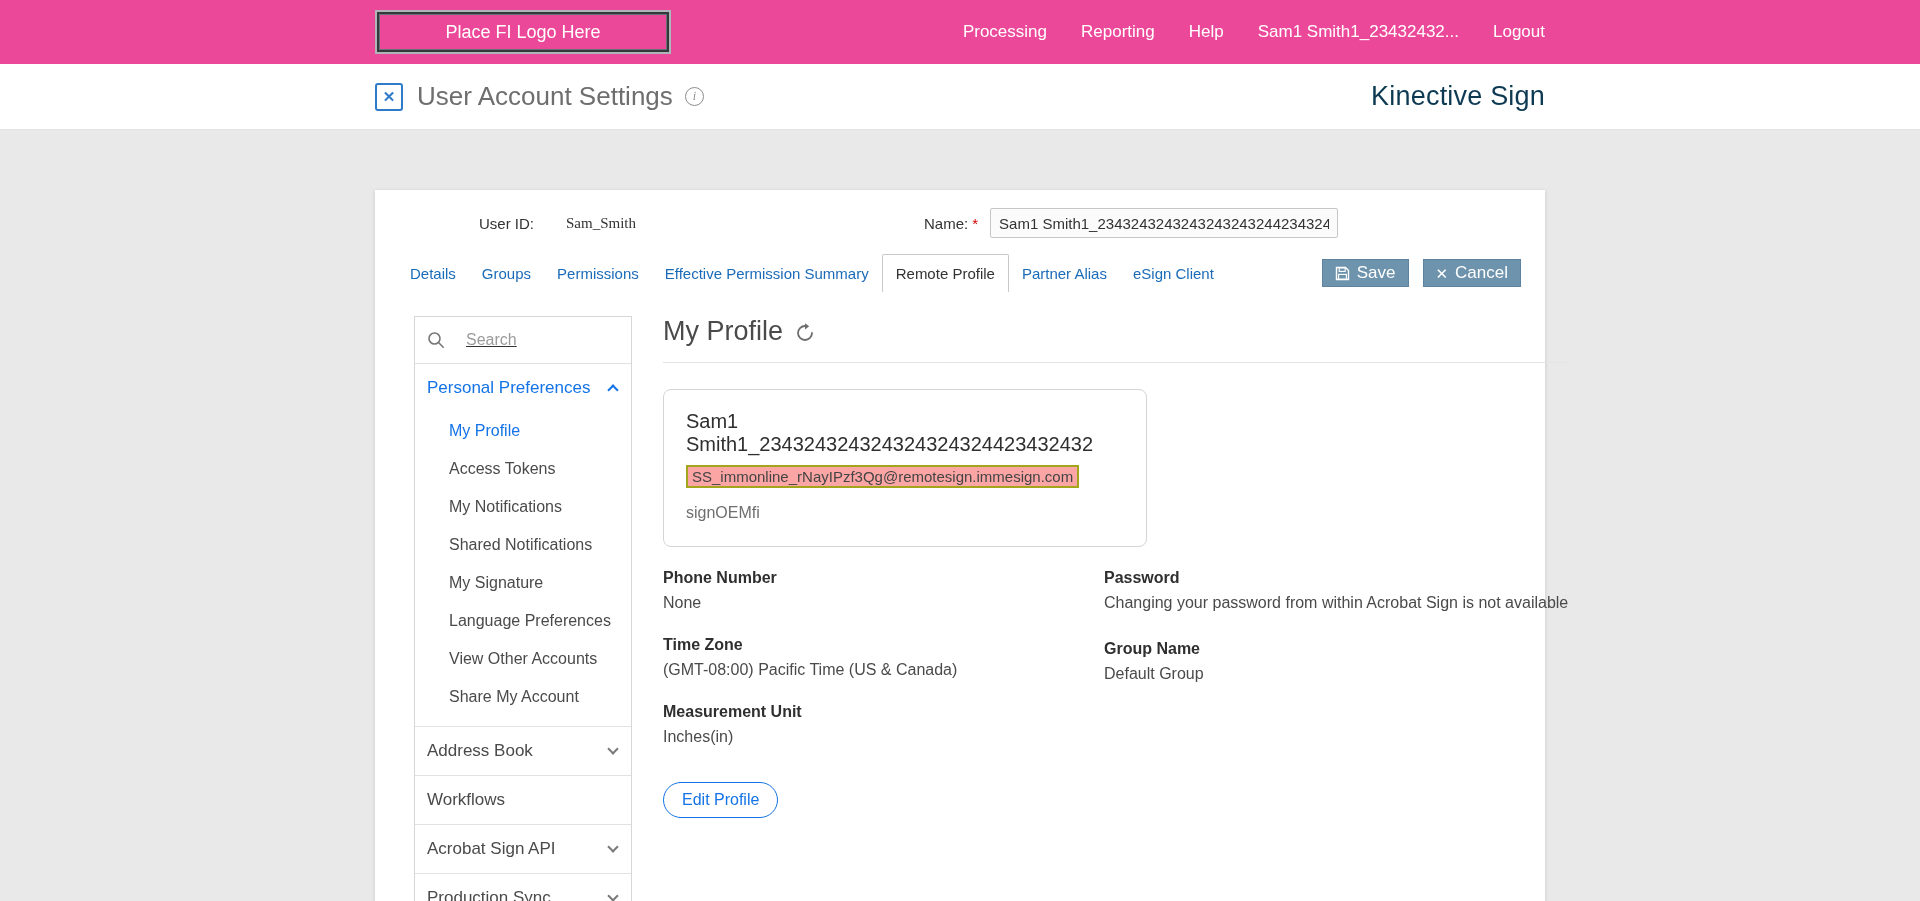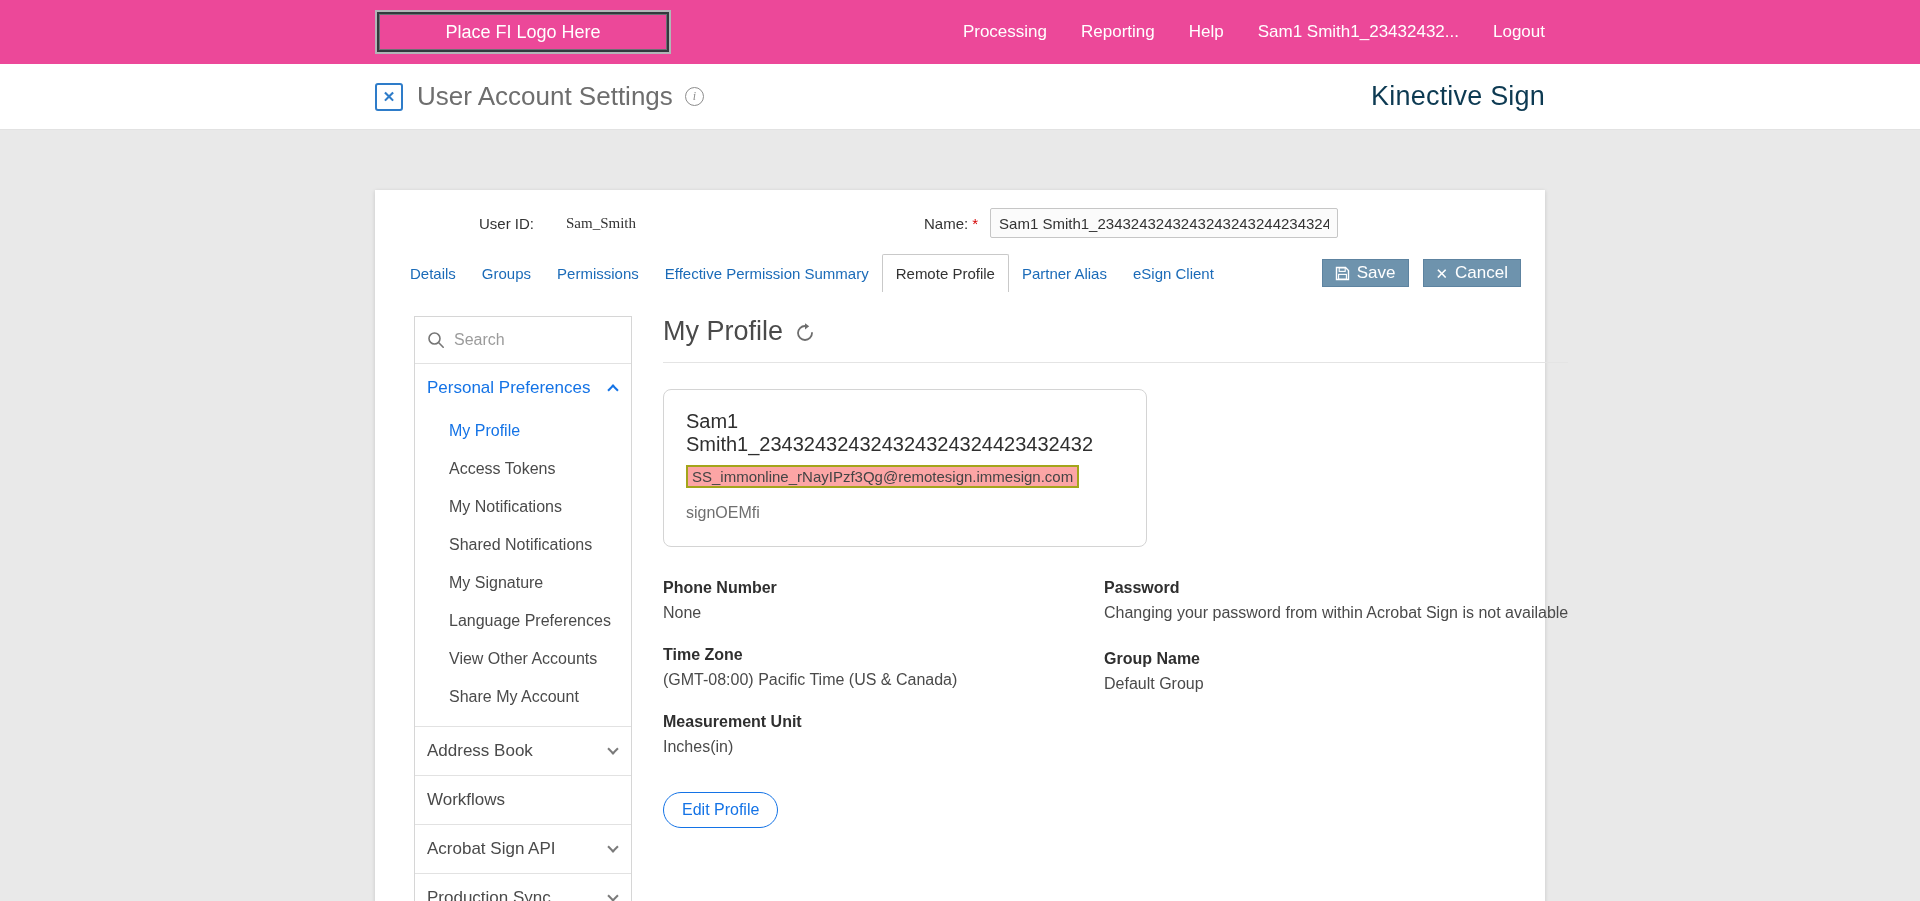--- a/index.html
+++ b/index.html
@@ -70,21 +70,21 @@
     background: #6e93ad; border: 1px solid #5d83a0; color: #fff;
     font-size: 17px; padding: 3px 12px; cursor: pointer;
     font-family: "Liberation Sans", sans-serif;
   }
   .btn-steel .x-glyph { font-size: 15px; line-height: 1; }
 
   
   .content { display: flex; align-items: flex-start; margin-top: 24px; padding: 0 20px 0 39px; }
 
   .sidebar { width: 218px; flex-shrink: 0; border: 1px solid #d6d6d6; background: #fff; }
-  .search-row { display: flex; align-items: center; gap: 9px; padding: 14px 12px; }
+  .search-row { display: flex; align-items: center; gap: 21px; padding: 14px 12px; text-decoration: underline; }
   .search-input {
     border: none; outline: none; font-size: 16px; color: #444; width: 150px;
     background: transparent; font-family: "Liberation Sans", sans-serif;
   }
   .search-input::placeholder { color: #9b9b9b; }
   .section { border-top: 1px solid #e2e2e2; }
   .section-header {
     display: flex; align-items: center; justify-content: space-between;
     padding: 14px 14px 14px 12px; font-size: 17px; color: #4a4a4a; cursor: pointer;
   }
@@ -108,21 +108,21 @@
     padding: 20px 22px 24px;
   }
   .card-name { font-size: 20px; color: #2f2f2f; }
   .card-email {
     display: inline-block; margin-top: 9px;
     background: #fca5a5; border: 2px solid #a3a51a;
     padding: 1px 4px; font-size: 15px; color: #444;
   }
   .card-company { margin-top: 16px; font-size: 16px; color: #6f6f6f; }
 
-  .fields { display: flex; margin-top: 32px; }
+  .fields { display: flex; margin-top: 22px; }
   .col-left { width: 441px; }
   .col-right { flex: 1; }
   .field { margin-bottom: 24px; }
   .col-right .field { margin-bottom: 28px; }
   .field-label { font-weight: bold; font-size: 16px; color: #2f2f2f; }
   .field-value { margin-top: 7px; font-size: 16px; color: #4a4a4a; white-space: nowrap; }
 
   .edit-btn {
     margin-top: 12px; background: #fff; border: 1px solid #1473e6; color: #1473e6;
     font-size: 16px; padding: 8px 18px; border-radius: 18px; cursor: pointer;

